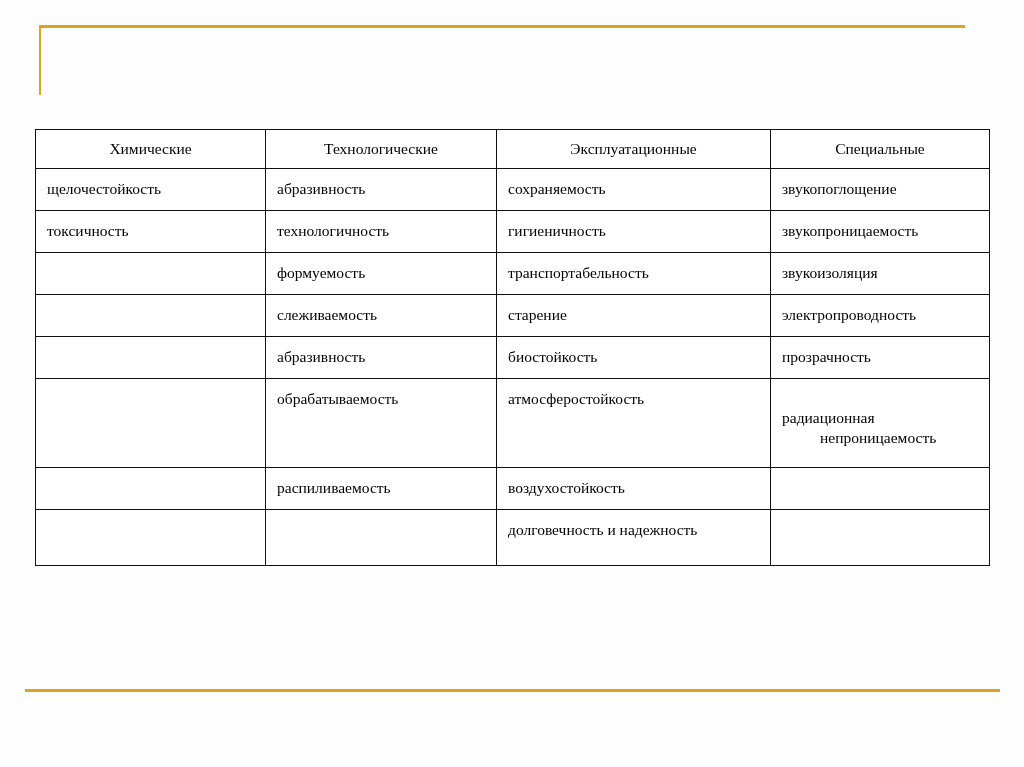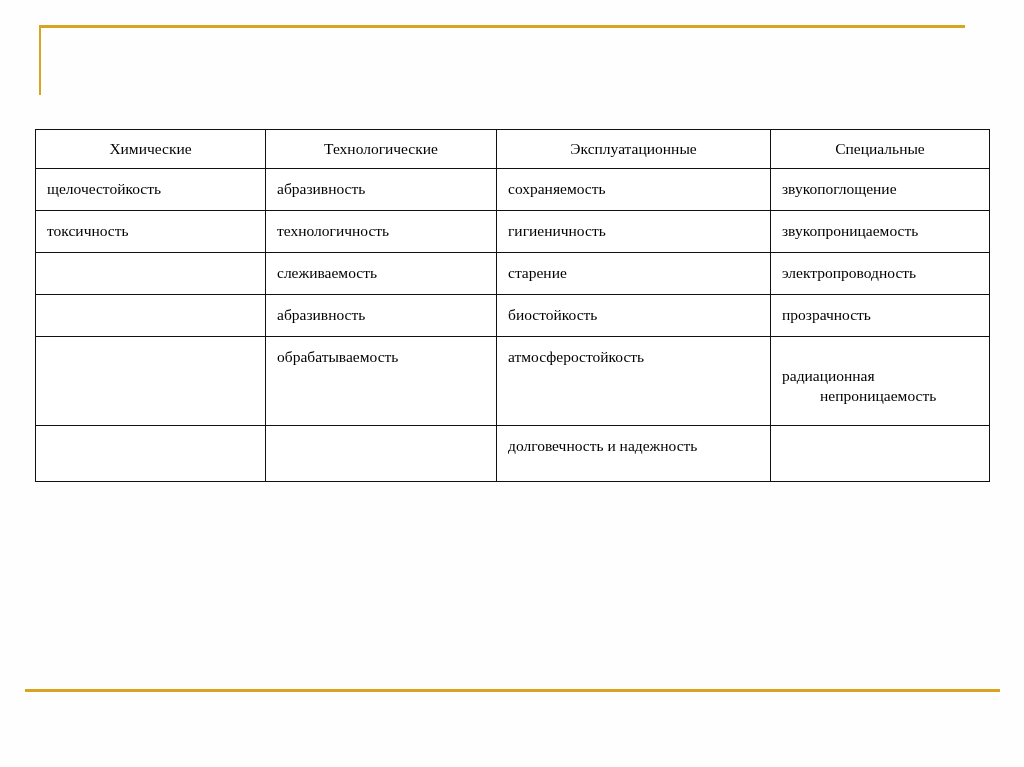--- a/index.html
+++ b/index.html
@@ -171,20 +171,34 @@
           </td>
         <td>
             <span class="cell-text">звукопроницаемость</span>
           </td>
       </tr>
       <tr class="r-normal">
         <td>
             <span class="cell-text"></span>
           </td>
         <td>
+            <span class="cell-text">формуемость</span>
+          </td>
+        <td>
+            <span class="cell-text">транспортабельность</span>
+          </td>
+        <td>
+            <span class="cell-text">звукоизоляция</span>
+          </td>
+      </tr>
+      <tr class="r-normal">
+        <td>
+            <span class="cell-text"></span>
+          </td>
+        <td>
             <span class="cell-text">слеживаемость</span>
           </td>
         <td>
             <span class="cell-text">старение</span>
           </td>
         <td>
             <span class="cell-text">электропроводность</span>
           </td>
       </tr>
       <tr class="r-normal">
@@ -211,20 +225,34 @@
         <td>
             <span class="cell-text">атмосферостойкость</span>
           </td>
         <td>
           <span class="cell-text wrap2">
             <span>радиационная</span>
             <span class="line2">непроницаемость</span>
           </span>
         </td>
       </tr>
+      <tr class="r-normal">
+        <td>
+            <span class="cell-text"></span>
+          </td>
+        <td>
+            <span class="cell-text">распиливаемость</span>
+          </td>
+        <td>
+            <span class="cell-text">воздухостойкость</span>
+          </td>
+        <td>
+            <span class="cell-text"></span>
+          </td>
+      </tr>
       <tr class="r-last">
         <td>
             <span class="cell-text"></span>
           </td>
         <td>
             <span class="cell-text"></span>
           </td>
         <td>
             <span class="cell-text">долговечность и надежность</span>
           </td>

